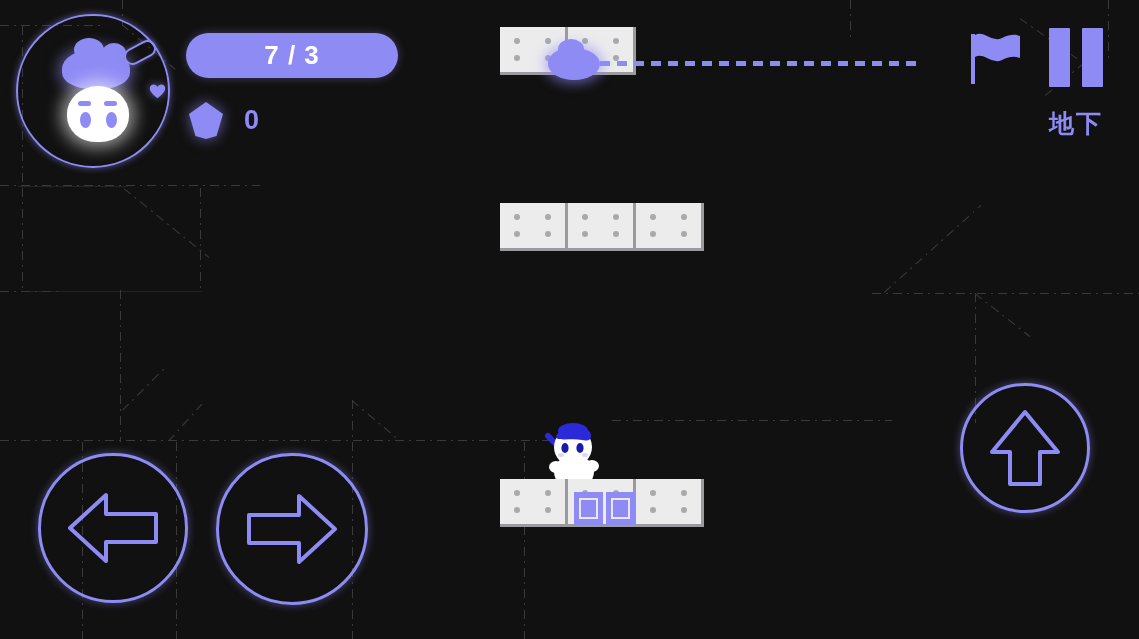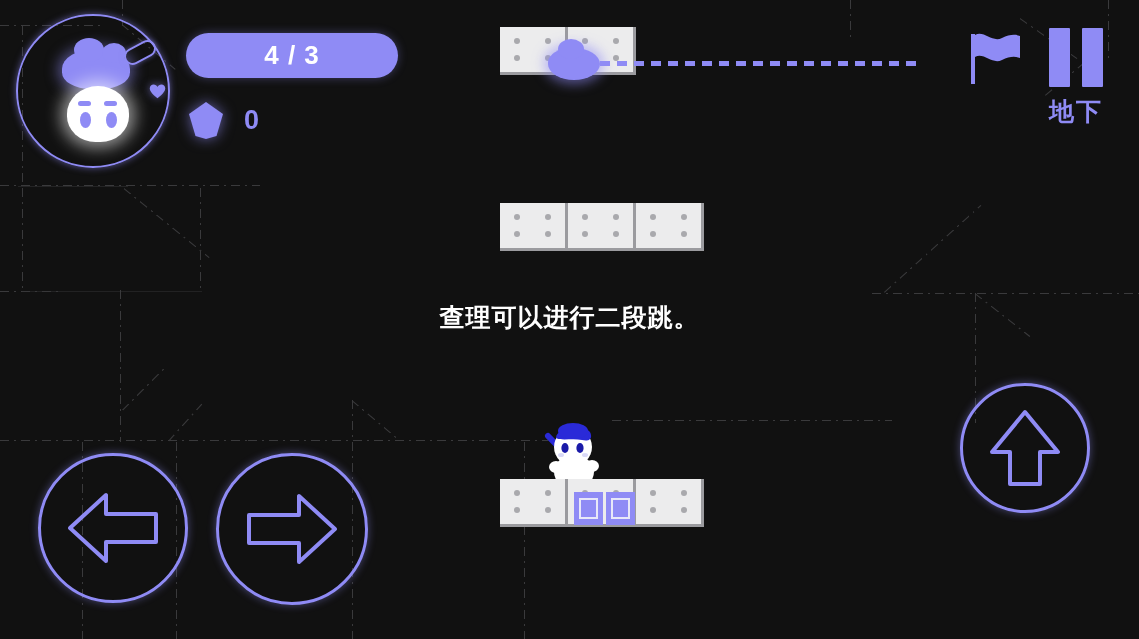--- a/index.html
+++ b/index.html
@@ -196,21 +196,21 @@
     display: flex;
     gap: 12px;
   }
   .pause-bar {
     width: 21px;
     height: 59px;
     background: #8f8bf5;
     border-radius: 1px;
   }
   .zone-label {
-    margin-top: 8px;
+    margin-top: 20px;
     color: #8f8bf5;
     font-size: 25px;
     font-weight: bold;
     letter-spacing: 2px;
   }
 
   
   .platform {
     position: absolute;
     display: flex;
@@ -372,21 +372,21 @@
       <div class="avatar-brow" style="left:37px; top:15px;"></div>
       <div class="avatar-eye" style="left:13px; top:26px;"></div>
       <div class="avatar-eye" style="left:39px; top:26px;"></div>
     </div>
     <div class="avatar-antenna"></div>
     <svg class="avatar-heart" viewBox="0 0 20 18">
       <path d="M10 17 C10 17 0.7 10.6 0.7 5.4 C0.7 2.4 3 0.6 5.3 0.6 C7.3 0.6 9.2 1.9 10 3.5 C10.8 1.9 12.7 0.6 14.7 0.6 C17 0.6 19.3 2.4 19.3 5.4 C19.3 10.6 10 17 10 17 Z" fill="#8f8bf5"></path>
     </svg>
   </div>
 
-  <div class="hp-pill">4 / 3</div>
+  <div class="hp-pill">7 / 3</div>
 
   <div class="gem-row">
     <svg class="gem-icon" viewBox="0 0 40 40">
       <path d="M20 2 L37 14 L30.5 36 L20 39 L9.5 36 L3 14 Z" fill="#8f8bf5"></path>
     </svg>
     <span class="gem-count">0</span>
   </div>
 
   <svg class="flag-icon" viewBox="0 0 56 56">
     <rect x="3" y="2" width="4" height="50" fill="#8f8bf5"></rect>
@@ -478,21 +478,20 @@
       <div class="switch-pad" style="left:38px; top:13px;"></div>
     </div>
     <div class="tile">
       <span class="dot d-tl"></span>
         <span class="dot d-tr"></span>
       <span class="dot d-bl"></span>
         <span class="dot d-br"></span>
     </div>
   </div>
 
-  <div class="tip-line tip-1">查理可以进行二段跳。</div>
 
   <div class="ctrl-btn btn-left">
     <svg width="98" height="78" viewBox="0 0 98 78">
       <path d="M6 39 L42 6 L42 25 L92 25 L92 53 L42 53 L42 72 Z" fill="none" stroke="#8f8bf5" stroke-width="4" stroke-linejoin="round"></path>
     </svg>
   </div>
 
   <div class="ctrl-btn btn-right">
     <svg width="98" height="78" viewBox="0 0 98 78">
       <path d="M92 39 L56 6 L56 25 L6 25 L6 53 L56 53 L56 72 Z" fill="none" stroke="#8f8bf5" stroke-width="4" stroke-linejoin="round"></path>

